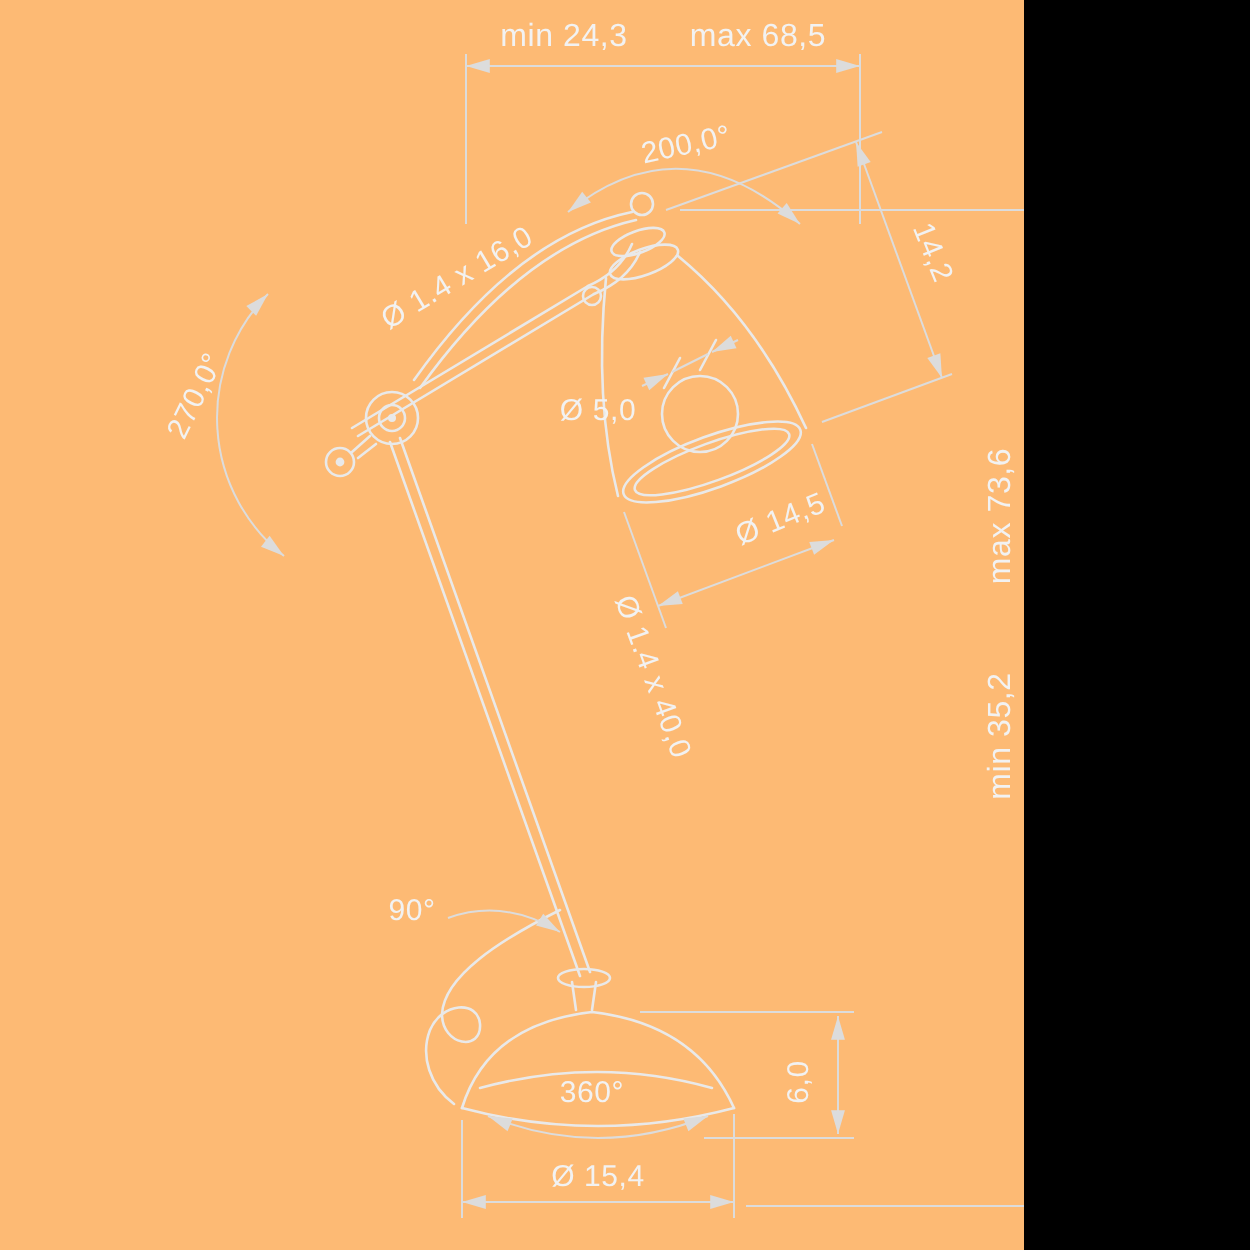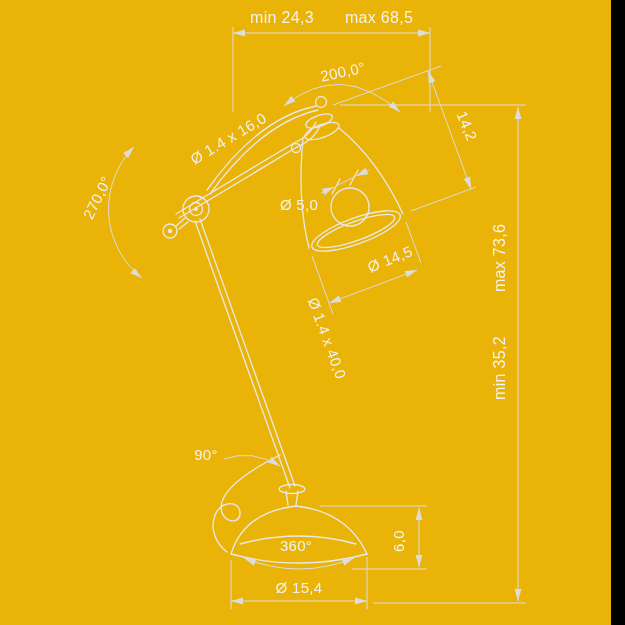--- a/index.html
+++ b/index.html
@@ -1,19 +1,19 @@
 <!DOCTYPE html>
 <html><head>
 <meta charset="utf-8">
 <style>
   html,body{margin:0;padding:0;background:#000;}
   .canvas{
     position:relative;
-    width:611px;height:625px;
-    background:#eab308;
+    width:512px;height:625px;
+    background:#fdba74;
     overflow:hidden;
     font-family:"Liberation Sans", sans-serif;
   }
   svg{display:block;}
   .lamp{stroke:#e9e9e9;stroke-width:1.3;fill:none;stroke-linecap:round;}
   .lamp .fill{fill:#e9e9e9;stroke:none;}
   .dim{stroke:#dcdcdc;stroke-width:1;fill:none;}
   text{
     fill:#f2f2f2;
     font-family:"Liberation Sans", sans-serif;

